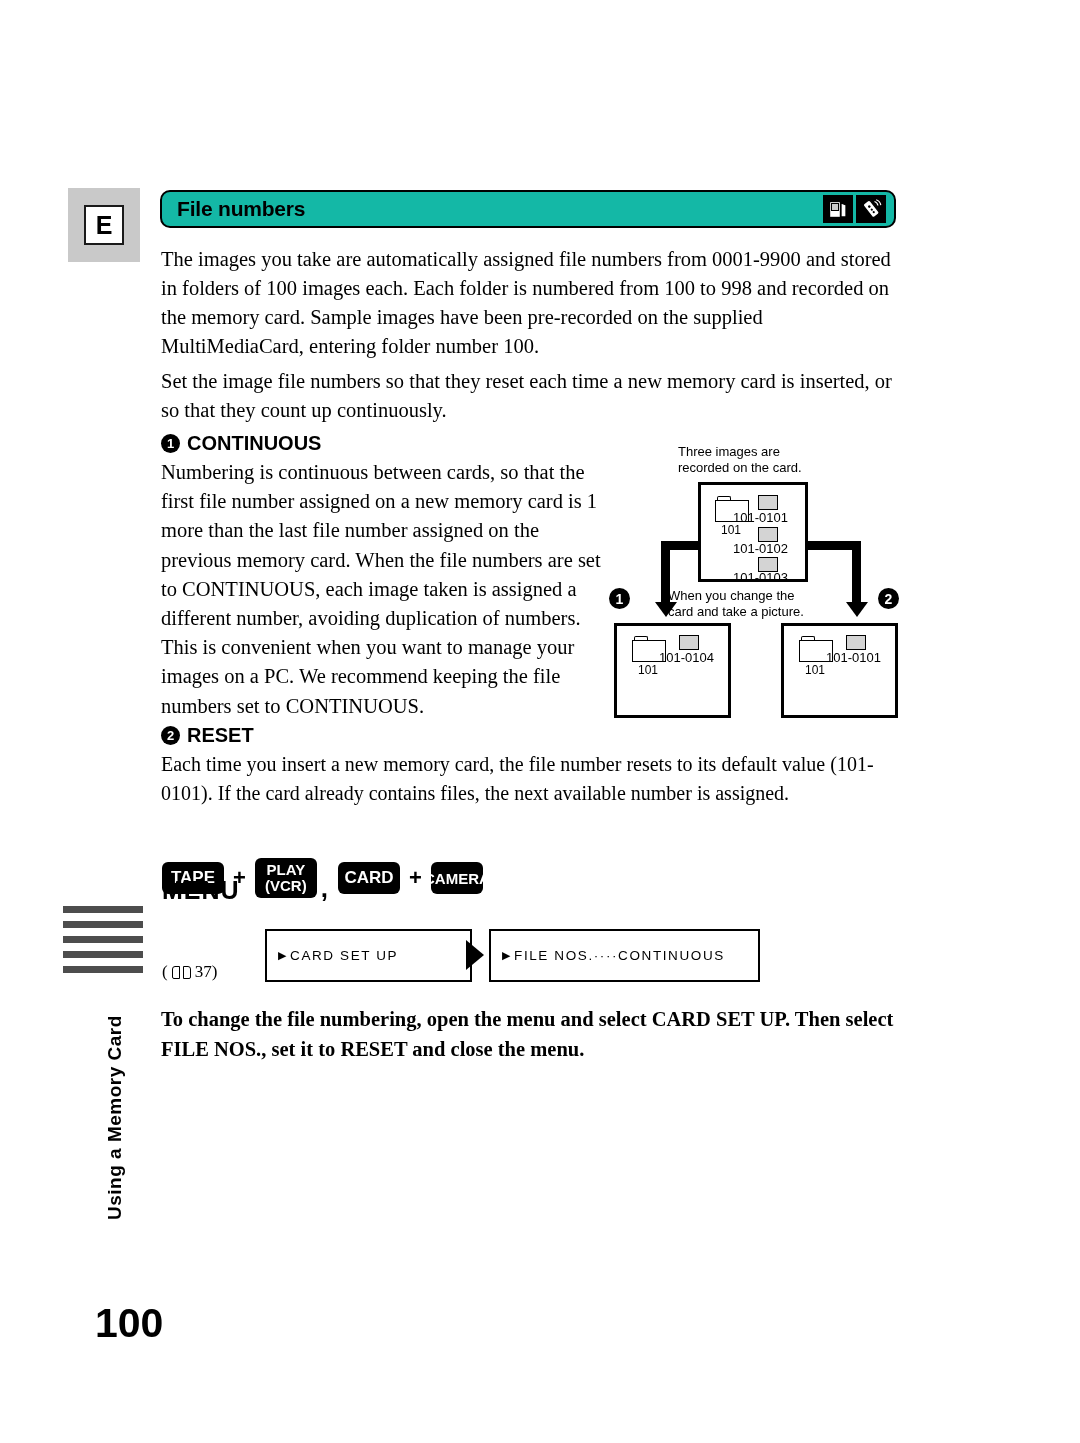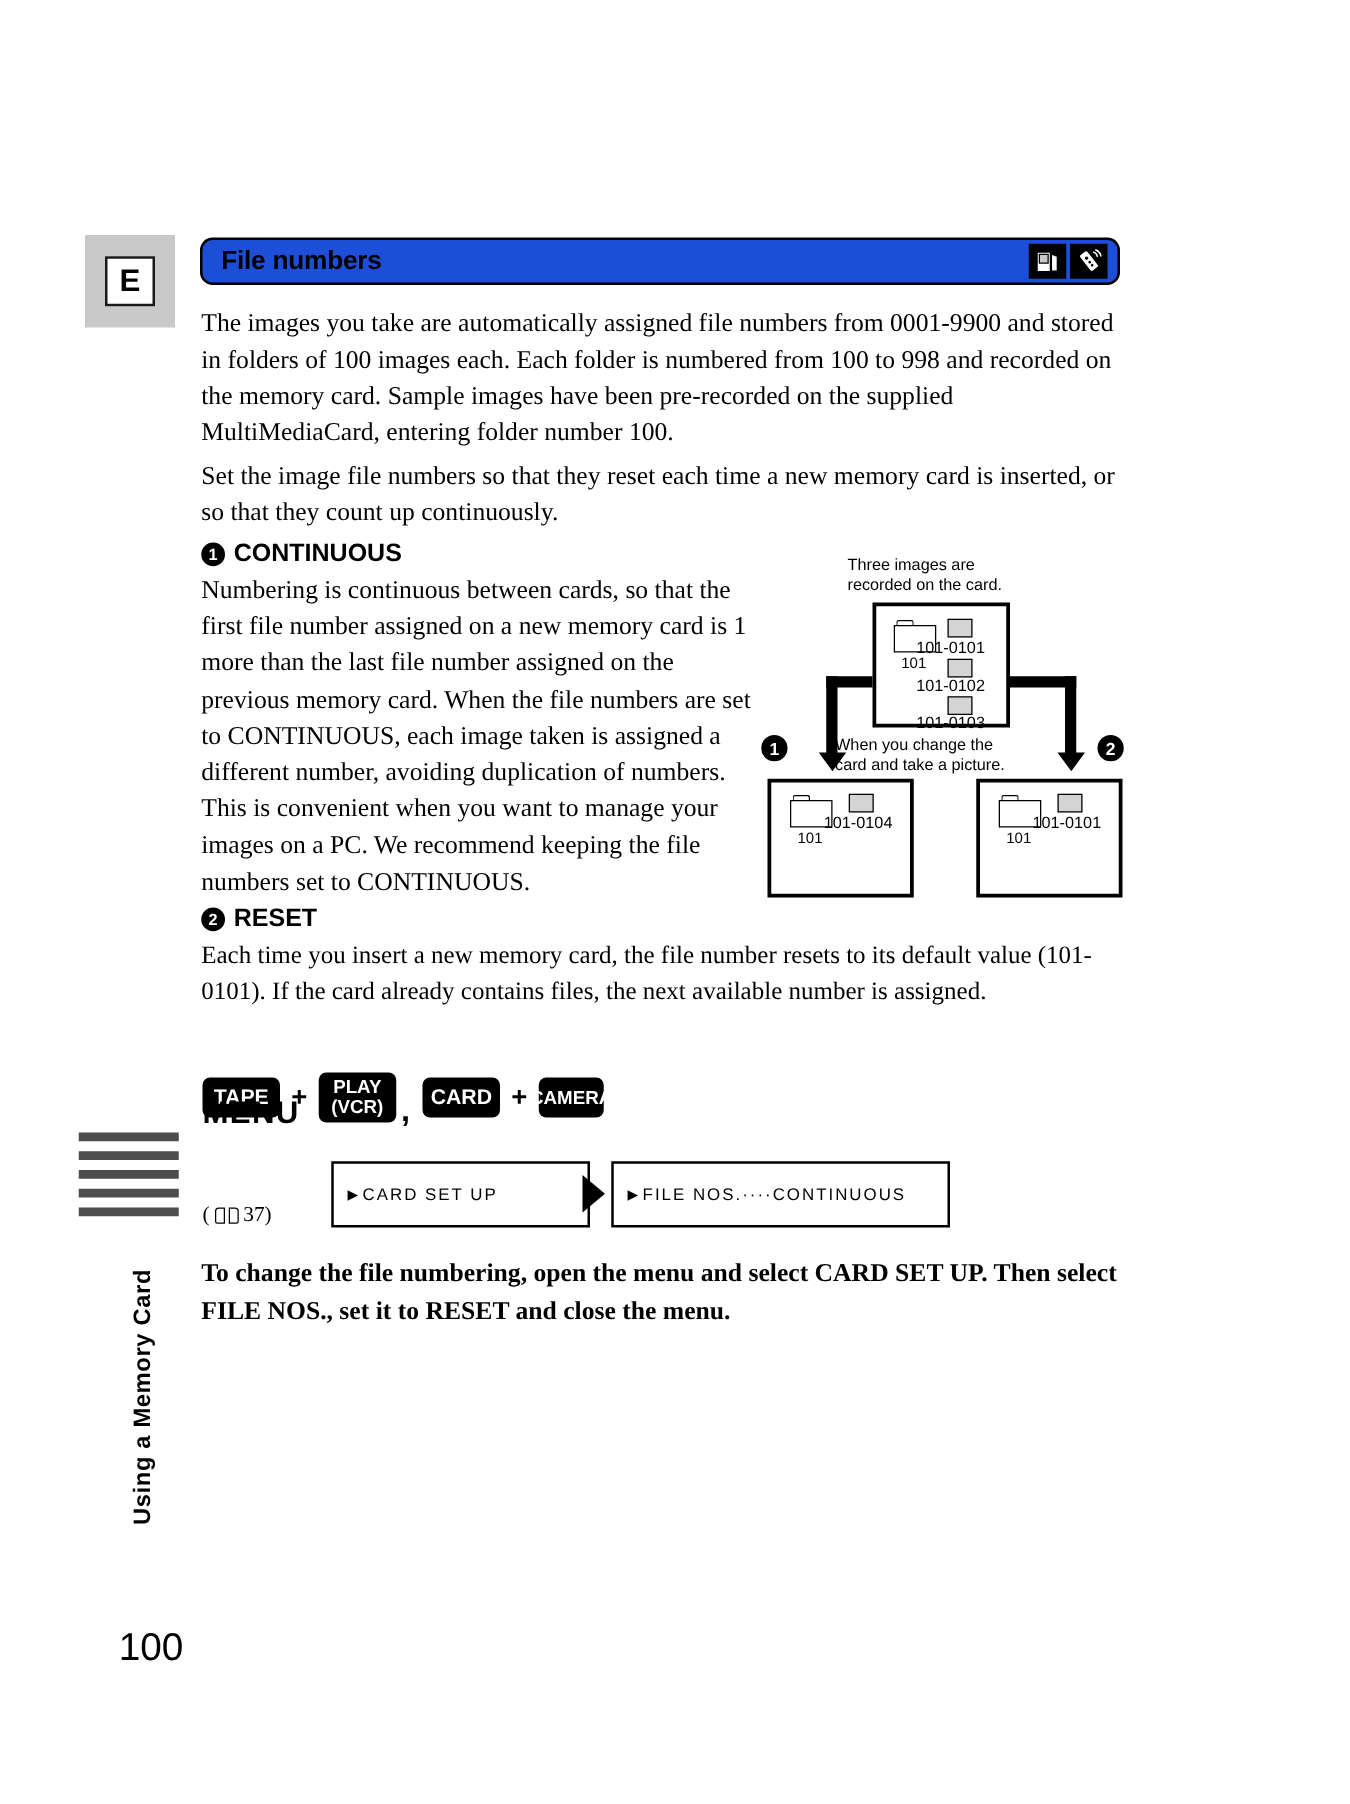--- a/index.html
+++ b/index.html
@@ -42,21 +42,21 @@
     line-height: 1;
   }
 
   
   #header-bar {
     position: absolute;
     left: 160px;
     top: 190px;
     width: 736px;
     height: 38px;
-    background: #1d4ed8;
+    background: #14b8a6;
     border: 2px solid #000000;
     border-radius: 10px;
     box-sizing: border-box;
     display: flex;
     align-items: center;
   }
   #header-title {
     font-family: "Liberation Sans", sans-serif;
     font-weight: bold;
     font-size: 21px;
@@ -374,22 +374,22 @@
     letter-spacing: 0.5px;
     white-space: nowrap;
   }
 
   
   #page-number {
     position: absolute;
     left: 95px;
     top: 1300px;
     font-family: "Liberation Sans", sans-serif;
-    font-weight: normal;
-    font-size: 31px;
+    font-weight: bold;
+    font-size: 41px;
   }
 </style>
 </head>
 <body>
 
 <div id="e-block">
   <div id="e-box">E</div>
 </div>
 
 <div id="header-bar">

